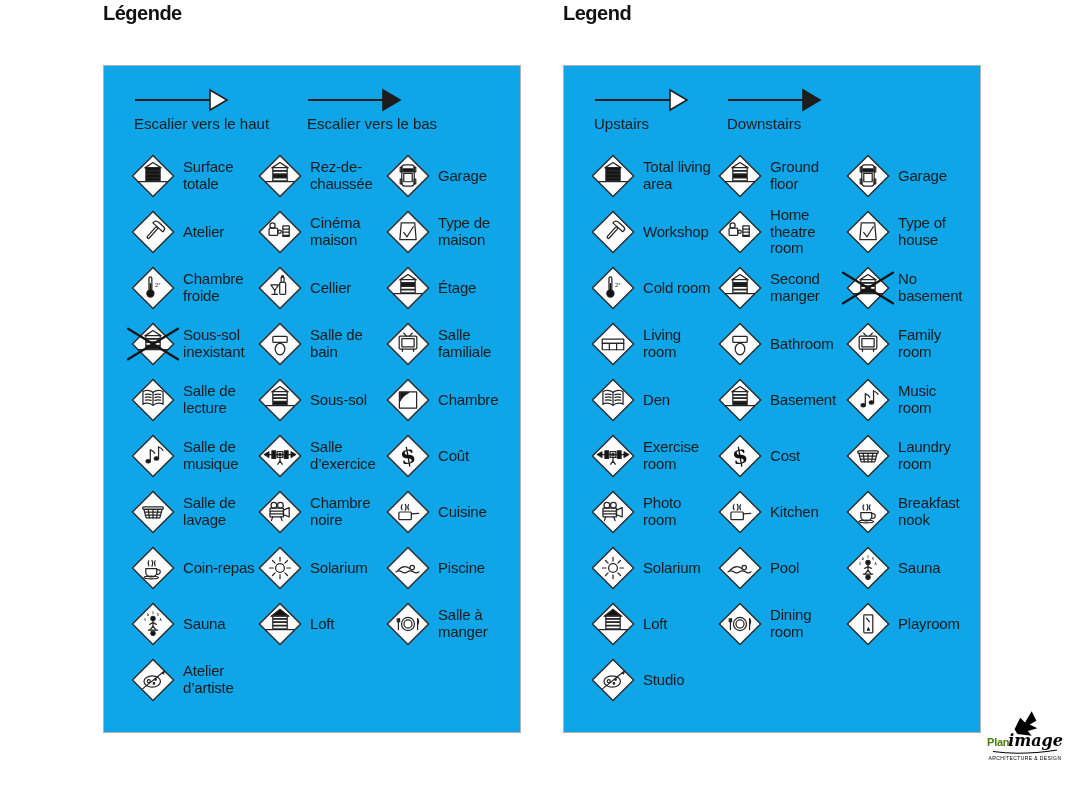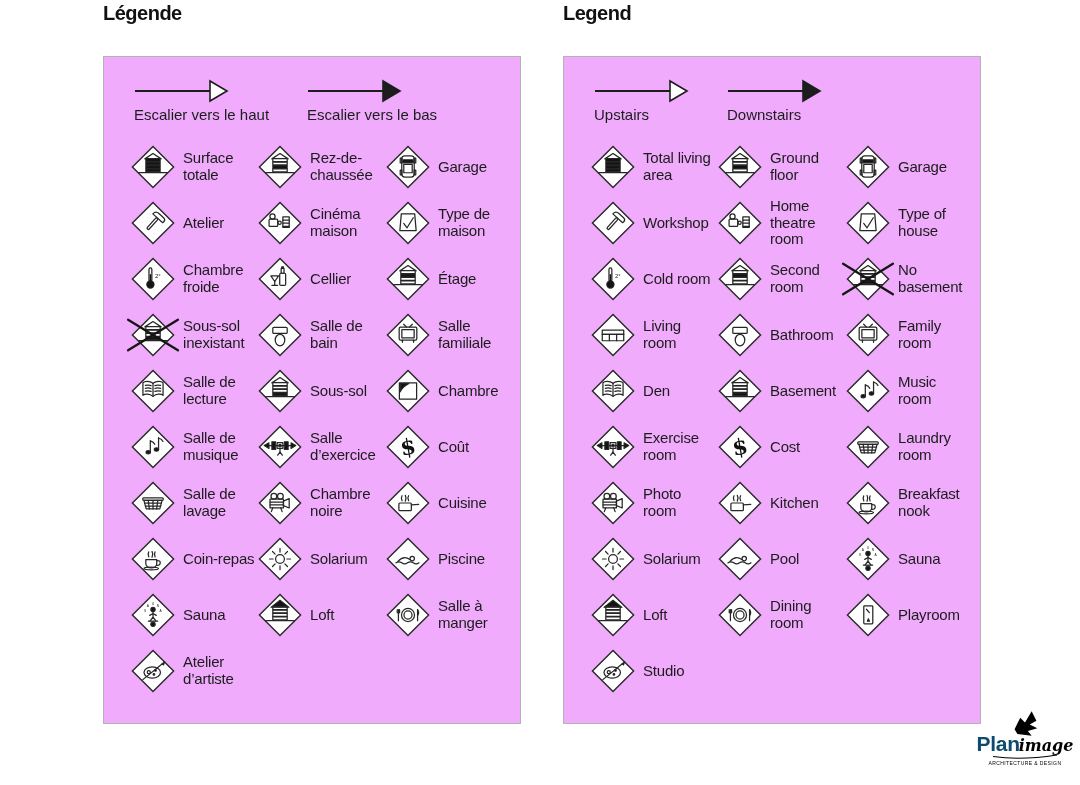--- a/index.html
+++ b/index.html
@@ -6,21 +6,21 @@
   body{
     width:1080px;height:785px;position:relative;background:#ffffff;
     font-family:"Liberation Sans",sans-serif;color:#1c1c1c;overflow:hidden;
   }
   .panel-title{
     position:absolute;top:2px;font-size:20px;font-weight:800;letter-spacing:-0.5px;color:#111;
   }
   #title-fr{left:103px;}
   #title-en{left:563px;}
   .panel{
-    position:absolute;top:56px;width:416px;height:666px;background:#f0abfc;
+    position:absolute;top:65px;width:416px;height:666px;background:#0ea5e9;
     border:1.5px solid #b3b3b3;
   }
   #panel-fr{left:103px;}
   #panel-en{left:563px;}
   .arrows{position:absolute;top:22px;left:30px;display:flex;}
   .arrow-group{margin-right:38px;display:flex;flex-direction:column;}
   .arrow-label{font-size:15px;margin-top:3px;color:#1c1c1c;white-space:nowrap;}
   .grid{
     position:absolute;top:82px;left:26px;display:grid;
     grid-template-columns:127px 128px 122px;grid-auto-rows:56px;
@@ -29,21 +29,21 @@
   .item .icon{flex:0 0 46px;height:46px;display:block;}
   .item .label{font-size:15px;line-height:1.12;letter-spacing:-0.2px;max-width:72px;}
   svg{overflow:visible;display:block;}
   .s{stroke:#262626;stroke-width:1.3;fill:none;stroke-linecap:round;stroke-linejoin:round;}
   .sf{stroke:#262626;stroke-width:1.1;fill:#141414;stroke-linejoin:round;}
   .logo{
     position:absolute;left:975px;top:710px;width:100px;
     display:flex;flex-direction:column;align-items:center;
   }
   .logo-text{line-height:1;margin-top:-4px;white-space:nowrap;}
-  .brand-bold{font-weight:800;font-size:21px;letter-spacing:-0.3px;color:#0c4a6e;}
+  .brand-bold{font-weight:800;font-size:11px;letter-spacing:-0.3px;color:#4d7c0f;}
   .brand-italic{font-family:"DejaVu Serif",serif;font-style:italic;font-weight:bold;font-size:16px;margin-left:-1px;color:#000;}
   .logo-tagline{font-size:5px;letter-spacing:0.4px;color:#000;margin-top:1px;}
 </style>
 </head>
 <body>
 
 <div class="panel-title" id="title-fr">Légende</div>
 <div class="panel-title" id="title-en">Legend</div>
 
 <div class="panel" id="panel-fr">
@@ -569,21 +569,21 @@
           <svg width="46" height="46" viewBox="0 0 48 48">
             <polygon points="24,2.5 45.5,24 24,45.5 2.5,24" fill="#ffffff" stroke="#2a2a2a" stroke-width="1.5"></polygon>
             <polyline class="s" points="15.5,15.5 24,10 32.5,15.5"></polyline>
             <rect class="s" x="16.5" y="15.2" width="15" height="3.1"></rect>
             <rect class="sf" x="16.5" y="18.8" width="15" height="3.1"></rect>
             <rect class="s" x="16.5" y="22.4" width="15" height="3.1"></rect>
             <rect class="s" x="16.5" y="26" width="15" height="3.1"></rect>
             <line class="s" x1="9" y1="29.9" x2="39" y2="29.9" stroke-width="0.8"></line>
           </svg>
         </span>
-        <span class="label">Second room</span>
+        <span class="label">Second manger</span>
       </div>
       <div class="item">
         <span class="icon">
           <svg width="46" height="46" viewBox="0 0 48 48">
             <polygon points="24,2.5 45.5,24 24,45.5 2.5,24" fill="#ffffff" stroke="#2a2a2a" stroke-width="1.5"></polygon>
             <polyline class="s" points="15.5,15.5 24,10 32.5,15.5"></polyline>
             <rect class="s" x="16.5" y="15.2" width="15" height="3.1"></rect>
             <rect class="s" x="16.5" y="18.8" width="15" height="3.1"></rect>
             <rect class="s" x="16.5" y="22.4" width="15" height="3.1"></rect>
             <rect class="sf" x="16.5" y="26" width="15" height="3.1"></rect>

